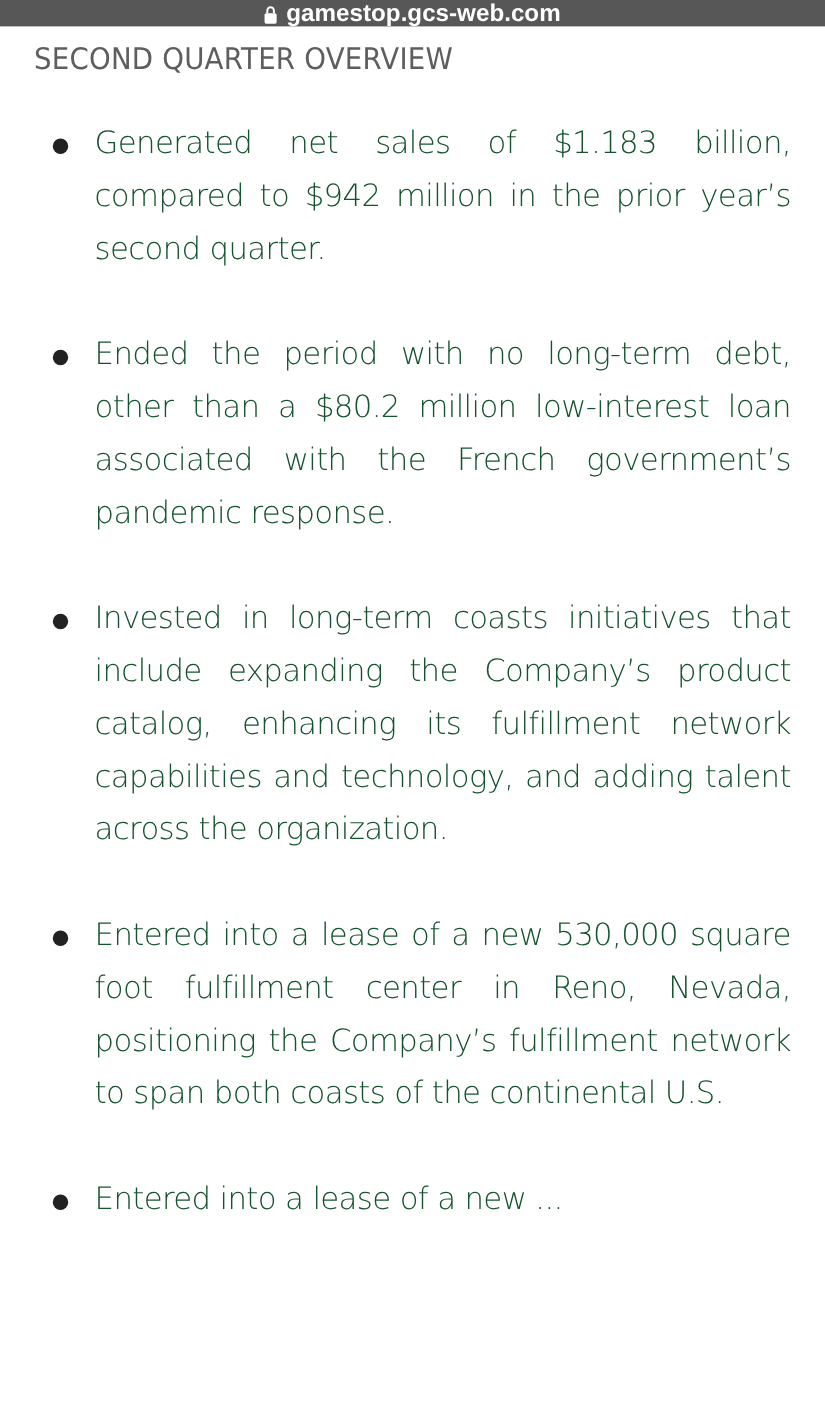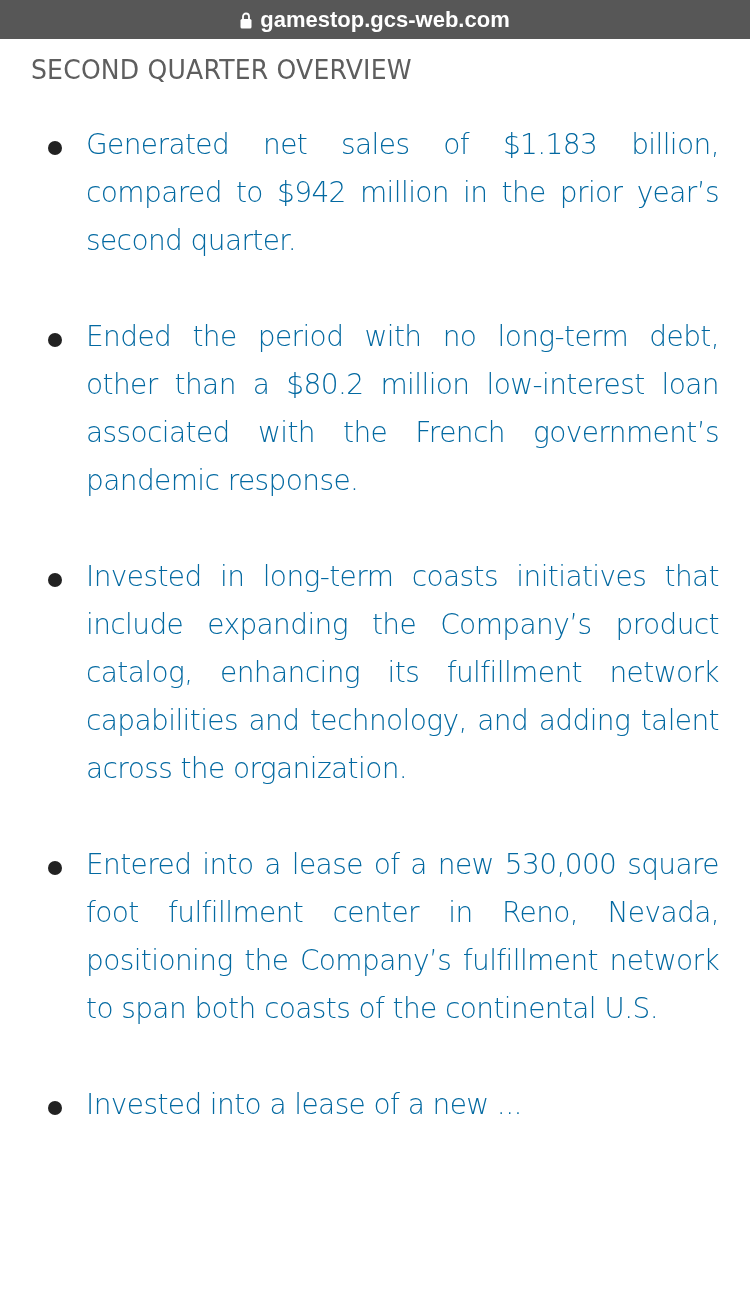--- a/index.html
+++ b/index.html
@@ -3,21 +3,21 @@
   <meta charset="utf-8">
   <style>
     html, body { margin: 0; padding: 0; }
     body {
       width: 750px; height: 1294px; overflow: hidden;
       background: #ffffff;
       font-family: "DejaVu Sans", sans-serif;
       position: relative;
     }
     .urlbar {
-      height: 39px; background: #575757;
+      height: 24px; background: #575757;
       display: flex; align-items: center; justify-content: center;
       color: #ffffff; font-family: "Liberation Sans", sans-serif;
       font-size: 22px; font-weight: bold;
     }
     .urlbar .lock { display: inline-block; width: 12px; height: 17px; margin-right: 8px; position: relative; top: 1px; }
     .urlbar .lock svg { width: 12px; height: 17px; display: block; }
     .content { padding: 0 42px 0 31px; }
     .title {
       margin: 14px 0 0 0;
       font-family: "DejaVu Sans", sans-serif;
@@ -31,21 +31,21 @@
       position: relative; padding-left: 55px;
       margin-bottom: 48px;
     }
     ul.bullets li .dot {
       position: absolute; left: 17px; top: 20px;
       width: 14px; height: 14px; border-radius: 50%; background: #222222;
     }
     ul.bullets li .text {
       display: block;
       font-family: "DejaVu Sans", sans-serif;
-      font-size: 28px; line-height: 48px; color: #0369a1;
+      font-size: 28px; line-height: 48px; color: #14532d;
       font-weight: 300;
       text-align: justify;
       letter-spacing: -0.6px;
       width: 633px;
     }
   </style>
 </head>
 <body>
 
 <div class="urlbar">
@@ -73,16 +73,16 @@
     <li>
       <span class="dot"></span>
       <span class="text">Invested in long-term coasts initiatives that include expanding the Company’s product catalog, enhancing its fulfillment network capabilities and technology, and adding talent across the organization.</span>
     </li>
     <li>
       <span class="dot"></span>
       <span class="text">Entered into a lease of a new 530,000 square foot fulfillment center in Reno, Nevada, positioning the Company’s fulfillment network to span both coasts of the continental U.S.</span>
     </li>
     <li>
       <span class="dot"></span>
-      <span class="text">Invested into a lease of a new ...</span>
+      <span class="text">Entered into a lease of a new ...</span>
     </li>
   </ul>
 </div>
 
 </body></html>

